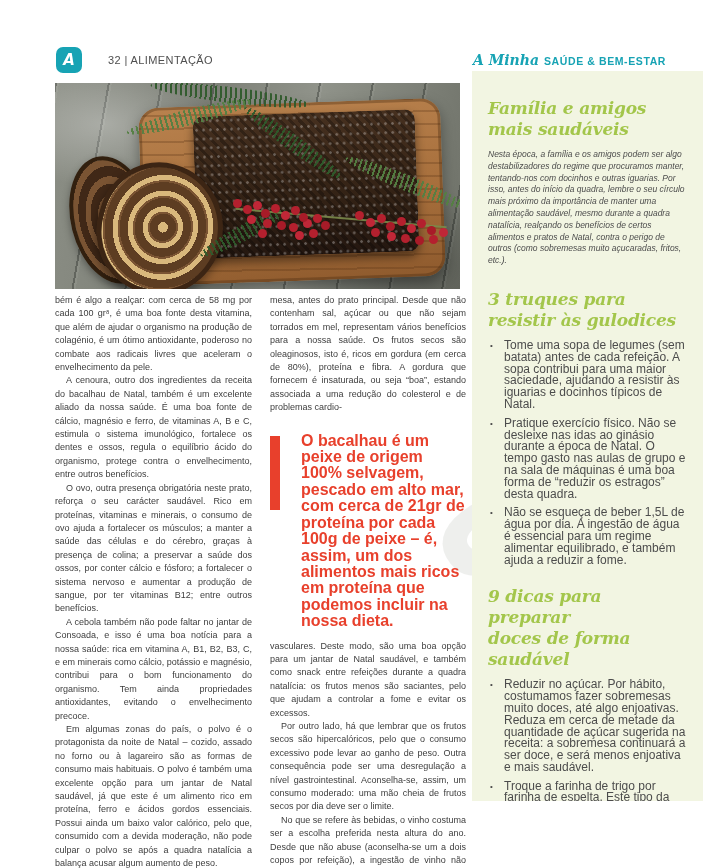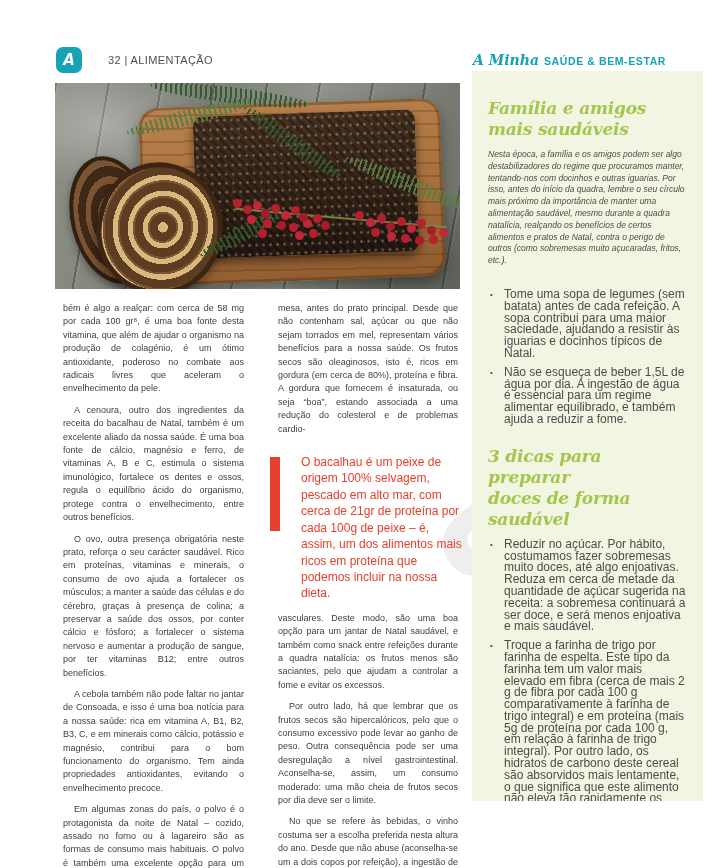--- a/index.html
+++ b/index.html
@@ -84,25 +84,25 @@
     box-shadow:
       11px 7px 0 #c02737,22px 3px 0 #b4202e,31px 11px 0 #a81b28,42px 6px 0 #b4202e,
       52px 13px 0 #c02737,62px 8px 0 #b4202e,72px 15px 0 #a81b28,16px 17px 0 #b4202e,
       32px 21px 0 #c02737,46px 23px 0 #b4202e,60px 25px 0 #a81b28,74px 24px 0 #b4202e,
       84px 17px 0 #c02737;
   }
   
   .col{position:absolute;top:294px;width:197px;font-size:9px;line-height:13.4px;text-align:justify;}
   .col1{left:55px;}
   .col2{left:270px;width:196px;}
-  .col p{margin:8px;}
+  .col p{margin:0;}
   .col p.ind{text-indent:11px;}
   .pull-quote{
     position:relative;margin:18px 0 10px 0;padding-left:31px;
-    color:#e8402c;font-weight:normal;font-size:12px;line-height:16.4px;text-align:left;
+    color:#e8402c;font-weight:bold;font-size:16px;line-height:16.4px;text-align:left;
   }
   .pull-quote .bar{
     position:absolute;left:0;top:3px;width:10px;height:74px;background:#e8402c;
   }
   
   .sidebar{
     position:absolute;left:472px;top:71px;width:231px;height:730px;
     background:#f2f5e2;box-sizing:border-box;padding:27px 16px;overflow:hidden;
   }
   .sb-title{
@@ -174,28 +174,31 @@
 
   <div class="sidebar">
 
     <div>
       <h3 class="sb-title">Família e amigos
 mais saudáveis</h3>
       <p class="sb-par">Nesta época, a família e os amigos podem ser algo destabilizadores do regime que procuramos manter, tentando-nos com docinhos e outras iguarias. Por isso, antes do início da quadra, lembre o seu círculo mais próximo da importância de manter uma alimentação saudável, mesmo durante a quadra natalícia, realçando os benefícios de certos alimentos e pratos de Natal, contra o perigo de outros (como sobremesas muito açucaradas, fritos, etc.).</p>
     </div>
 
     <div>
+      <h3 class="sb-title">3 truques para
+resistir às gulodices</h3>
       <ul class="sb-list">
         <li>Tome uma sopa de legumes (sem batata) antes de cada refeição. A sopa contribui para uma maior saciedade, ajudando a resistir às iguarias e docinhos típicos de Natal.</li>
+        <li>Pratique exercício físico. Não se desleixe nas idas ao ginásio durante a época de Natal. O tempo gasto nas aulas de grupo e na sala de máquinas é uma boa forma de “reduzir os estragos” desta quadra.</li>
         <li>Não se esqueça de beber 1,5L de água por dia. A ingestão de água é essencial para um regime alimentar equilibrado, e também ajuda a reduzir a fome.</li>
       </ul>
     </div>
 
     <div>
-      <h3 class="sb-title">3 dicas para preparar
+      <h3 class="sb-title">9 dicas para preparar
 doces de forma saudável</h3>
       <ul class="sb-list">
         <li>Reduzir no açúcar. Por hábito, costumamos fazer sobremesas muito doces, até algo enjoativas. Reduza em cerca de metade da quantidade de açúcar sugerida na receita: a sobremesa continuará a ser doce, e será menos enjoativa e mais saudável.</li>
         <li>Troque a farinha de trigo por farinha de espelta. Este tipo da farinha tem um valor mais elevado em fibra (cerca de mais 2 g de fibra por cada 100 g comparativamente à farinha de trigo integral) e em proteína (mais 5g de proteína por cada 100 g, em relação à farinha de trigo integral). Por outro lado, os hidratos de carbono deste cereal são absorvidos mais lentamente, o que significa que este alimento não eleva tão rapidamente os níveis de açúcar do sangue após o seu consumo, permitindo assim uma manutenção mais constante da glicemia.</li>
 
       </ul>
     </div>
 
   </div>
 </div>

